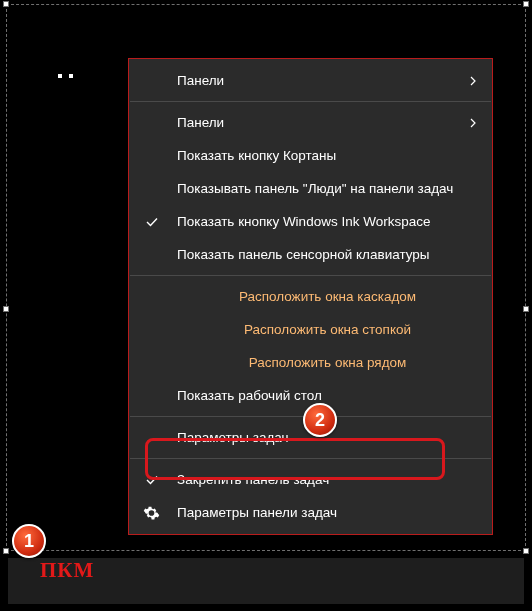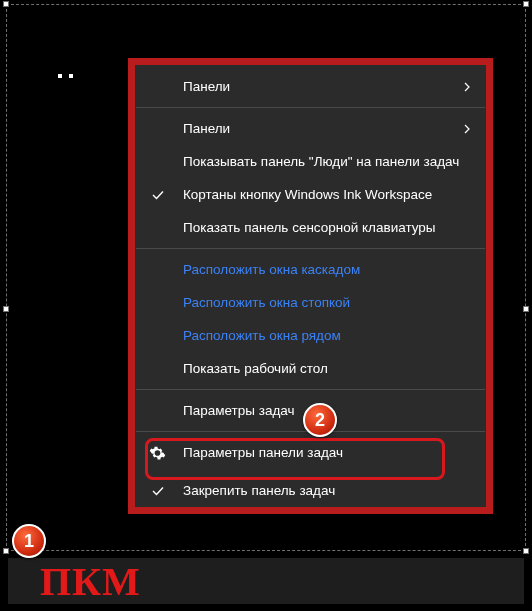--- a/index.html
+++ b/index.html
@@ -19,37 +19,37 @@
       bottom: 60px;
       border: 1px dashed #707070;
       pointer-events: none;
     }
     .context-menu {
       position: absolute;
       top: 58px;
       left: 128px;
       width: 365px;
       background: #2b2b2b;
-      border: 7px solid #b91c1c;
+      border: 1px solid #b91c1c;
       box-shadow: 3px 3px 8px rgba(0,0,0,0.5);
     }
     .menu-item {
       position: relative;
       height: 33px;
       display: flex;
       align-items: center;
       padding-left: 48px;
       padding-right: 14px;
       color: #fff;
       font-size: 13.5px;
       cursor: default;
     }
     .menu-item:first-child { margin-top: 5px; }
     .menu-item.last { margin-bottom: 5px; }
-    .menu-item.disabled { color: #3b82f6; }
+    .menu-item.disabled { color: #fdba74; justify-content: center; }
     .menu-separator {
       height: 1px;
       background: #4a4a4a;
       margin: 4px 1px;
     }
     .check-icon {
       position: absolute;
       left: 16px;
       top: 50%;
       transform: translateY(-50%);
@@ -101,21 +101,21 @@
       z-index: 10;
     }
     .badge1 { top: 524px; left: 12px; }
     .badge2 { top: 403px; left: 303px; }
     .pkm-label {
       position: absolute;
       top: 558px;
       left: 40px;
       color: #e21919;
       font-family: 'Times New Roman', serif;
-      font-size: 40px;
+      font-size: 21px;
       font-weight: bold;
       letter-spacing: 1px;
     }
     .taskbar {
       position: absolute;
       bottom: 7px;
       left: 8px;
       right: 8px;
       height: 46px;
       background: #1e1e1e;
@@ -156,31 +156,34 @@
 
   <div class="menu-separator"></div>
 
   <div class="menu-item">
     <span>Панели</span>
     <svg class="arrow-icon" viewBox="0 0 10 10">
         <path d="M3 1 L7 5 L3 9" stroke="currentColor" stroke-width="1.2" fill="none"></path>
       </svg>
   </div>
 
+  <div class="menu-item">
+    <span>Показать кнопку Кортаны</span>
+  </div>
 
 
   <div class="menu-item">
     <span>Показывать панель "Люди" на панели задач</span>
   </div>
 
   <div class="menu-item">
     <svg class="check-icon" viewBox="0 0 14 14">
         <path d="M2 7 L5.5 10.5 L12 3.5" stroke="currentColor" stroke-width="1.4" fill="none"></path>
       </svg>
-    <span>Кортаны кнопку Windows Ink Workspace</span>
+    <span>Показать кнопку Windows Ink Workspace</span>
   </div>
 
   <div class="menu-item">
     <span>Показать панель сенсорной клавиатуры</span>
   </div>
 
   <div class="menu-separator"></div>
 
   <div class="menu-item disabled">
     <span>Расположить окна каскадом</span>
@@ -195,35 +198,35 @@
     <span>Показать рабочий стол</span>
   </div>
 
   <div class="menu-separator"></div>
 
   <div class="menu-item">
     <span>Параметры задач</span>
   </div>
 
   <div class="menu-separator"></div>
+
+  <div class="menu-item">
+    <svg class="check-icon" viewBox="0 0 14 14">
+        <path d="M2 7 L5.5 10.5 L12 3.5" stroke="currentColor" stroke-width="1.4" fill="none"></path>
+      </svg>
+    <span>Закрепить панель задач</span>
+  </div>
 
   <div class="menu-item last">
     <svg class="gear-icon" viewBox="0 0 24 24">
         <path fill="currentColor" d="M12 8a4 4 0 100 8 4 4 0 000-8zm9 4a7 7 0 01-.1 1.2l2.1 1.6-2 3.4-2.5-1a7 7 0 01-2 1.2l-.4 2.6h-4l-.4-2.6a7 7 0 01-2-1.2l-2.5 1-2-3.4 2.1-1.6A7 7 0 013 12a7 7 0 01.1-1.2L1 9.2l2-3.4 2.5 1a7 7 0 012-1.2L7.9 3h4l.4 2.6a7 7 0 012 1.2l2.5-1 2 3.4-2.1 1.6A7 7 0 0121 12z"></path>
       </svg>
     <span>Параметры панели задач</span>
   </div>
 
-  <div class="menu-item">
-    <svg class="check-icon" viewBox="0 0 14 14">
-        <path d="M2 7 L5.5 10.5 L12 3.5" stroke="currentColor" stroke-width="1.4" fill="none"></path>
-      </svg>
-    <span>Закрепить панель задач</span>
-  </div>
-
 </div>
 
 <div class="red-box box2"></div>
 
 <div class="badge badge1">
     <span>1</span>
   </div>
 <div class="badge badge2">
     <span>2</span>
   </div>

